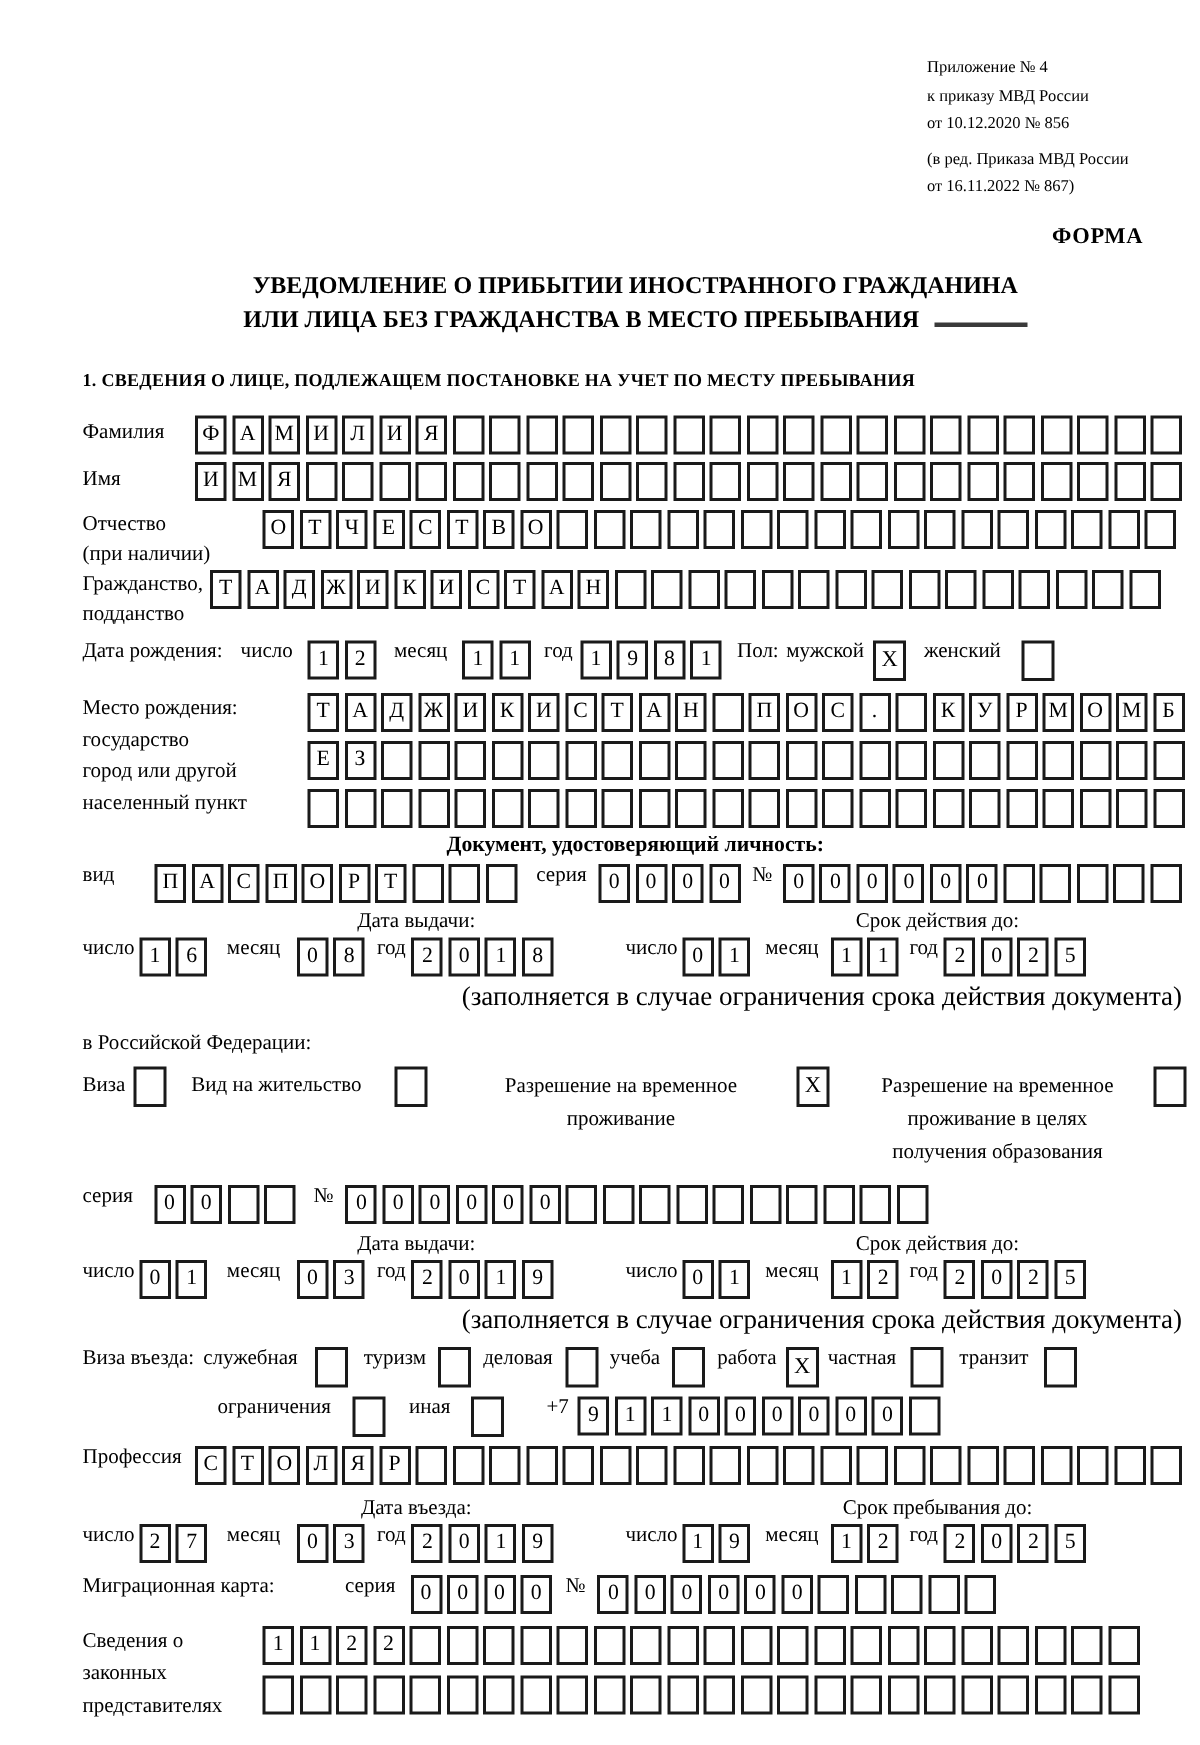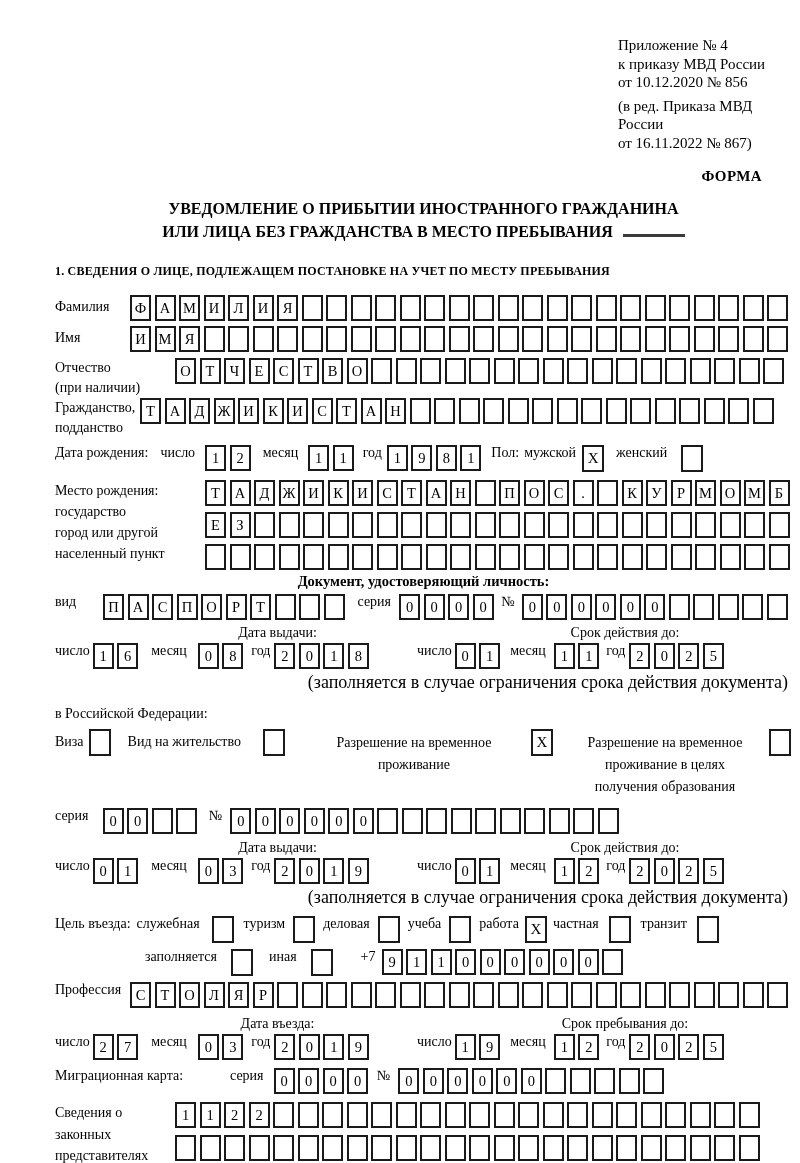--- a/index.html
+++ b/index.html
@@ -1,19 +1,19 @@
 <!DOCTYPE html>
 <html><head>
 <meta charset="utf-8">
 <style>
   html,body{margin:0;padding:0;background:#fff;}
   .page{width:800px;height:1163px;box-sizing:border-box;padding:36px 8px 16px 55px;
         font-family:"Liberation Serif","DejaVu Serif",serif;font-size:14px;color:#000;
         background:#fff;overflow:hidden;}
-  .ref{margin-left:563px;font-size:15px;line-height:18.5px;}
+  .ref{margin-left:563px;font-size:11px;line-height:18.5px;}
   .ref-gap{height:5px;}
   .forma{text-align:right;padding-right:30px;font-weight:bold;font-size:15px;margin-top:16px;letter-spacing:.4px;}
   .title{text-align:center;font-weight:bold;font-size:16px;line-height:23px;margin-top:12px;}
   .uline{display:inline-block;width:62px;height:13px;border-bottom:3px solid #3a3a3a;margin-left:10px;}
   .sect{font-weight:bold;font-size:12px;margin-top:21px;letter-spacing:.2px;}
   .row{display:flex;align-items:flex-start;}
   .mid{align-items:flex-start;}
   .cells{display:flex;gap:3.5px;flex-wrap:nowrap;}
   .cell{flex:0 0 21px;width:21px;height:26px;border:2px solid #1a1a1a;box-sizing:border-box;
         display:inline-flex;align-items:center;justify-content:center;font-size:14.5px;background:#fff;}
@@ -467,39 +467,39 @@
     <span class="cells" style="margin-left:4px">
         <span class="cell">2</span>
         <span class="cell">0</span>
         <span class="cell">2</span>
         <span class="cell">5</span>
       </span>
   </div>
   <div class="note">(заполняется в случае ограничения срока действия документа)</div>
 
   <div class="row mid" style="margin-top:8px">
-    <span>Цель въезда:</span>
+    <span>Виза въезда:</span>
     <span style="margin-left:6px">служебная</span>
     <span class="chk" style="margin-left:12px"></span>
     <span style="margin-left:10px">туризм</span>
     <span class="chk" style="margin-left:8px"></span>
     <span style="margin-left:8px">деловая</span>
     <span class="chk" style="margin-left:8px"></span>
     <span style="margin-left:8px">учеба</span>
     <span class="chk" style="margin-left:8px"></span>
     <span style="margin-left:8px">работа</span>
     <span class="chk" style="margin-left:6px">X</span>
     <span style="margin-left:6px">частная</span>
     <span class="chk" style="margin-left:10px"></span>
     <span style="margin-left:10px">транзит</span>
     <span class="chk" style="margin-left:10px"></span>
   </div>
 
   <div class="row mid" style="margin-top:6px">
-    <span style="margin-left:90px">заполняется</span>
+    <span style="margin-left:90px">ограничения</span>
     <span class="chk" style="margin-left:14px"></span>
     <span style="margin-left:16px">иная</span>
     <span class="chk" style="margin-left:14px"></span>
     <span style="margin-left:28px">+7</span>
     <span class="cells" style="margin-left:6px">
         <span class="cell">9</span>
         <span class="cell">1</span>
         <span class="cell">1</span>
         <span class="cell">0</span>
         <span class="cell">0</span>

